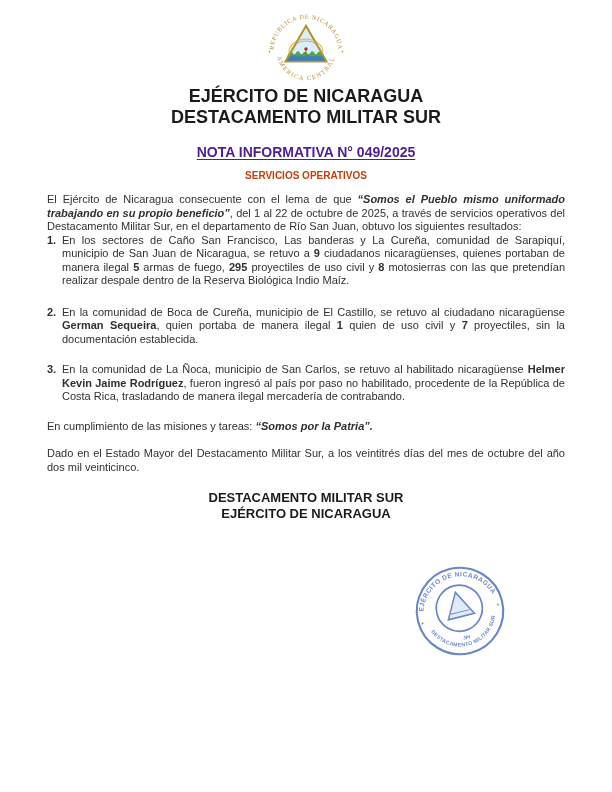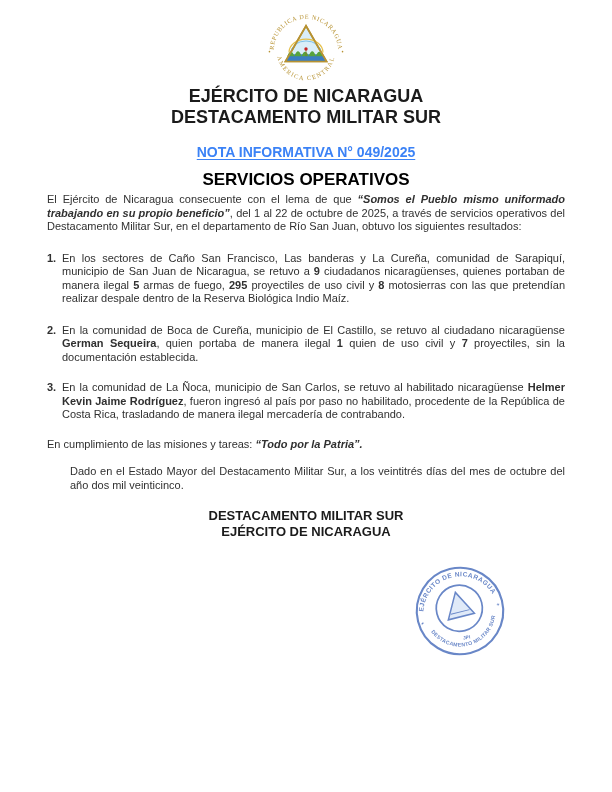--- a/index.html
+++ b/index.html
@@ -14,37 +14,37 @@
   .page { position: absolute; inset: 0; background: #fff; }
 
   .emblem {
     position: absolute; top: 8px; left: 50%;
     transform: translateX(-50%);
     width: 90px; height: 82px;
   }
 
   .header { position: absolute; top: 86px; left: 0; width: 612px; text-align: center; }
   .title { font-size: 18px; font-weight: bold; line-height: 21px; color: #1b1b1b; }
-  .nota  { margin-top: 16px; font-size: 14px; font-weight: bold; color: #3b82f6; text-decoration: underline; text-underline-offset: 2px; }
-  .section-title { margin-top: 10px; font-size: 17px; font-weight: bold; color: #000000; }
+  .nota  { margin-top: 16px; font-size: 14px; font-weight: bold; color: #4c1d95; text-decoration: underline; text-underline-offset: 2px; }
+  .section-title { margin-top: 10px; font-size: 10px; font-weight: bold; color: #c2410c; }
 
   .content {
     position: absolute; top: 193px; left: 47px; width: 518px;
     font-size: 11px; line-height: 13.5px; text-align: justify;
   }
-  .para-intro   { margin-bottom: 18px; }
+  .para-intro   { }
   .item { position: relative; padding-left: 15px; }
   .item .num { position: absolute; left: 0; top: 0; font-weight: bold; }
   .item-1 { margin-bottom: 18px; }
   .item-2 { margin-bottom: 17px; }
   .item-3 { margin-bottom: 16px; }
   .para-close1 { margin-bottom: 14px; }
   .para-close2 { margin-bottom: 14px; }
   .para-close3 { margin-bottom: 15px; }
-  .para-dated  { margin-bottom: 16px; margin-left: 23px; }
+  .para-dated  { margin-bottom: 16px; }
   .b { font-weight: bold; }
   .i { font-style: italic; }
 
   .signature { text-align: center; font-weight: bold; font-size: 13px; line-height: 16px; color: #1b1b1b; }
 
   .stamp {
     position: absolute; left: 412px; top: 563px;
     width: 96px; height: 96px;
     transform: rotate(-14deg);
     opacity: 0.88;
@@ -101,21 +101,21 @@
     <div class="item item-2">
       <span class="num">2.</span>
       <span><span>En la comunidad de Boca de Cureña, municipio de El Castillo, se retuvo al ciudadano nicaragüense </span><span class="b">German Sequeira</span><span>, quien portaba de manera ilegal </span><span class="b">1</span><span> quien de uso civil y </span><span class="b">7</span><span> proyectiles, sin la documentación establecida.</span></span>
     </div>
 
     <div class="item item-3">
       <span class="num">3.</span>
       <span><span>En la comunidad de La Ñoca, municipio de San Carlos, se retuvo al habilitado nicaragüense </span><span class="b">Helmer Kevin Jaime Rodríguez</span><span>, fueron ingresó al país por paso no habilitado, procedente de la República de Costa Rica, trasladando de manera ilegal mercadería de contrabando.</span></span>
     </div>
 
-    <p class="para-close2"><span>En cumplimiento de las misiones y tareas: </span><span class="b i">“Todo por la Patria”.</span></p>
+    <p class="para-close2"><span>En cumplimiento de las misiones y tareas: </span><span class="b i">“Somos por la Patria”.</span></p>
     <p class="para-dated"><span>Dado en el Estado Mayor del Destacamento Militar Sur, a los veintitrés días del mes de octubre del año dos mil veinticinco.</span></p>
 
     <div class="signature">
       <div>DESTACAMENTO MILITAR SUR</div>
       <div>EJÉRCITO DE NICARAGUA</div>
     </div>
   </div>
 
   <svg class="stamp" viewBox="0 0 100 100" xmlns="http://www.w3.org/2000/svg" aria-hidden="true">
     <defs>

